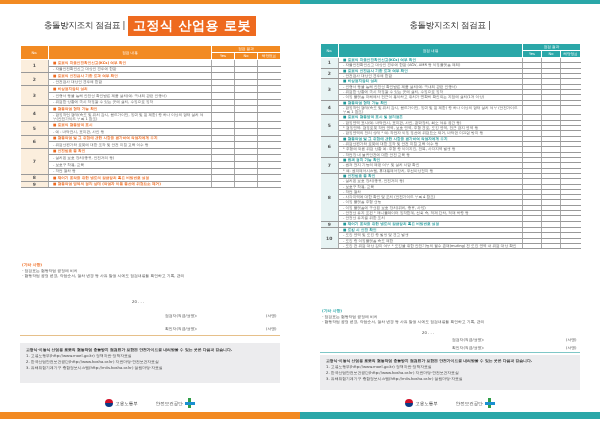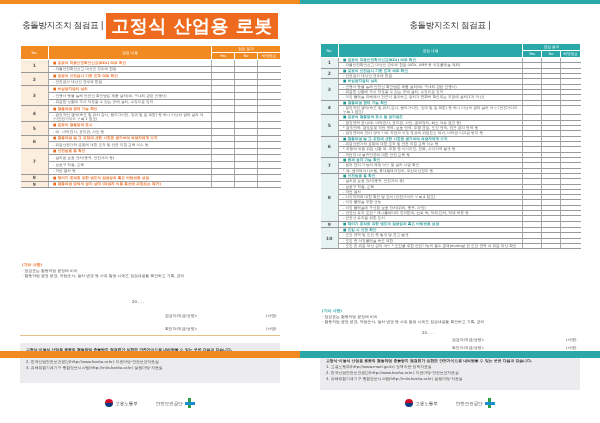--- a/index.html
+++ b/index.html
@@ -1,28 +1,28 @@
 <!DOCTYPE html>
 <html><head>
 <meta charset="utf-8">
 <style>
   * { box-sizing: border-box; margin: 0; padding: 0; }
   html, body { width: 600px; height: 423px; overflow: hidden; background: #ffffff; }
   body { font-family: "DejaVu Sans", "Liberation Sans", sans-serif; position: relative; }
-  .page { position: absolute; top: 0; width: 300px; height: 358px; background: #fff; text-decoration: underline; }
+  .page { position: absolute; top: 0; width: 300px; height: 419px; background: #fff; text-decoration: underline; }
   .page.left { left: 0; }
   .page.right { left: 300px; }
   .topbar { position: absolute; top: 0; left: 0; width: 300px; height: 4px; }
   .botbar { position: absolute; bottom: 0; left: 0; width: 300px; height: 7px; }
   .left .topbar, .left .botbar { background: #f28a22; }
   .right .topbar, .right .botbar { background: #2aa7a8; }
 
   .title-row { position: absolute; top: 16px; left: 0; width: 300px; height: 20px; display: flex; justify-content: center; align-items: center; gap: 3px; }
   .title-pre { font-size: 8.5px; color: #333; letter-spacing: -0.3px; }
-  .title-main { font-size: 18px; font-weight: bold; color: #fff; padding: 1px 5px; letter-spacing: 0.5px; }
+  .title-main { font-size: 13px; font-weight: bold; color: #fff; padding: 1px 5px; letter-spacing: 0.5px; }
   .left .title-main { background: #ee6a1f; }
   .right .title-main { background: #2aa7a8; }
 
   table.chk { position: absolute; left: 20px; width: 260px; border-collapse: collapse; table-layout: fixed; font-size: 3.6px; }
   .left table.chk { top: 45px; }
   .right table.chk { top: 43px; }
   table.chk th { color: #fff; font-weight: normal; font-size: 3.6px; border: 0.5px solid #fff; height: 7px; }
   .left table.chk th { background: #f28a22; }
   .right table.chk th { background: #2aa7a8; }
   table.chk td { border-bottom: 0.5px solid #999; vertical-align: middle; line-height: 1.2; }

